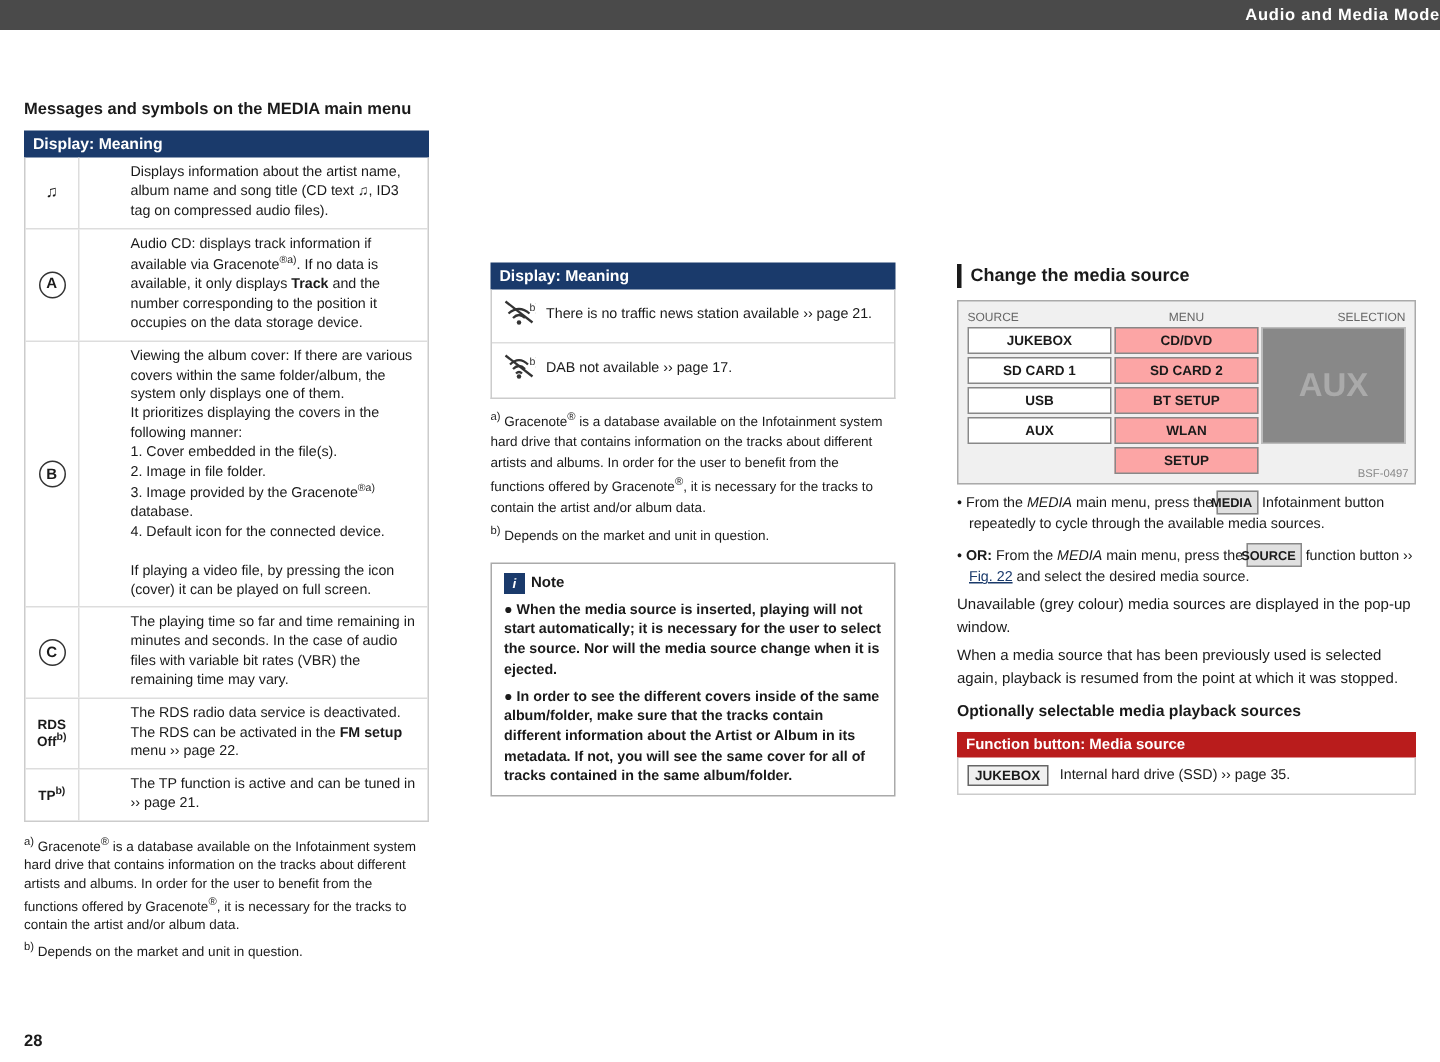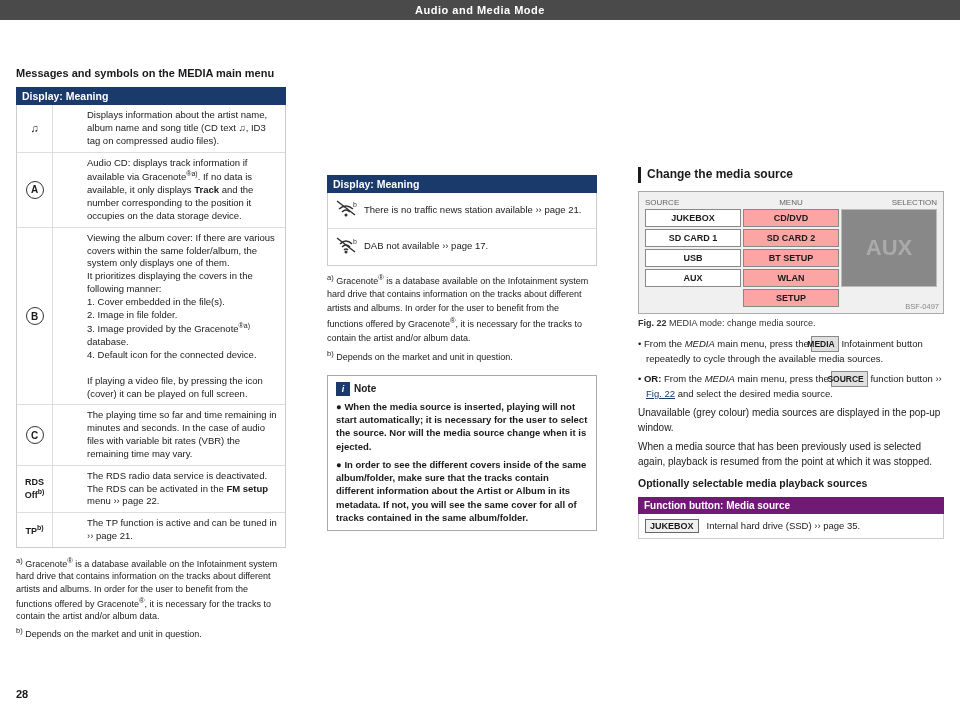--- a/index.html
+++ b/index.html
@@ -18,21 +18,21 @@
       width: 960px;
       min-height: 708px;
       display: flex;
       flex-direction: column;
     }
 
     
     .header-bar {
       background: #4a4a4a;
       color: #fff;
-      text-align: center;
+      text-align: right;
       font-size: 11px;
       font-weight: bold;
       padding: 4px 0;
       letter-spacing: 0.5px;
     }
 
     
     .main-content {
       display: flex;
       flex: 1;
@@ -274,21 +274,21 @@
 
     .optionally-title {
       font-size: 10.5px;
       font-weight: bold;
       margin-top: 8px;
       margin-bottom: 6px;
       line-height: 1.3;
     }
 
     .func-btn-header {
-      background: #701a75;
+      background: #b91c1c;
       color: #fff;
       font-size: 10px;
       font-weight: bold;
       padding: 3px 6px;
     }
 
     .func-btn-body {
       border: 1px solid #ccc;
       border-top: none;
     }
@@ -561,23 +561,20 @@
           <div style="grid-column:3; grid-row:1/5; background:#888; display:flex; align-items:center; justify-content:center; font-size:22px; font-weight:bold; color:#aaa; border:1px solid #bbb;">AUX</div>
         </div>
 
         <div style="display:grid; grid-template-columns:repeat(3,1fr); gap:2px;">
           <div class="sbtn" style="grid-column:2;">SETUP</div>
         </div>
 
         <div class="watermark">BSF-0497</div>
       </div>
 
-      <div class="fig-caption">
-        <b>Fig. 22</b> MEDIA mode: change media source.
-      </div>
 
       <div class="bullet-text" style="padding-left:8px; text-indent:-8px; font-size:9.5px; line-height:1.45; margin-bottom:5px;">
         From the <i>MEDIA</i> main menu, press the <span class="media-key">MEDIA</span> Infotainment button repeatedly to cycle through the available media sources.
       </div>
 
       <div class="bullet-text" style="padding-left:8px; text-indent:-8px; font-size:9.5px; line-height:1.45; margin-bottom:5px;">
         <b>OR:</b> From the <i>MEDIA</i> main menu, press the <span class="source-key">SOURCE</span> function button ›› <span class="fig-num">Fig. 22</span> and select the desired media source.
       </div>
 
       <div class="right-body-text">

